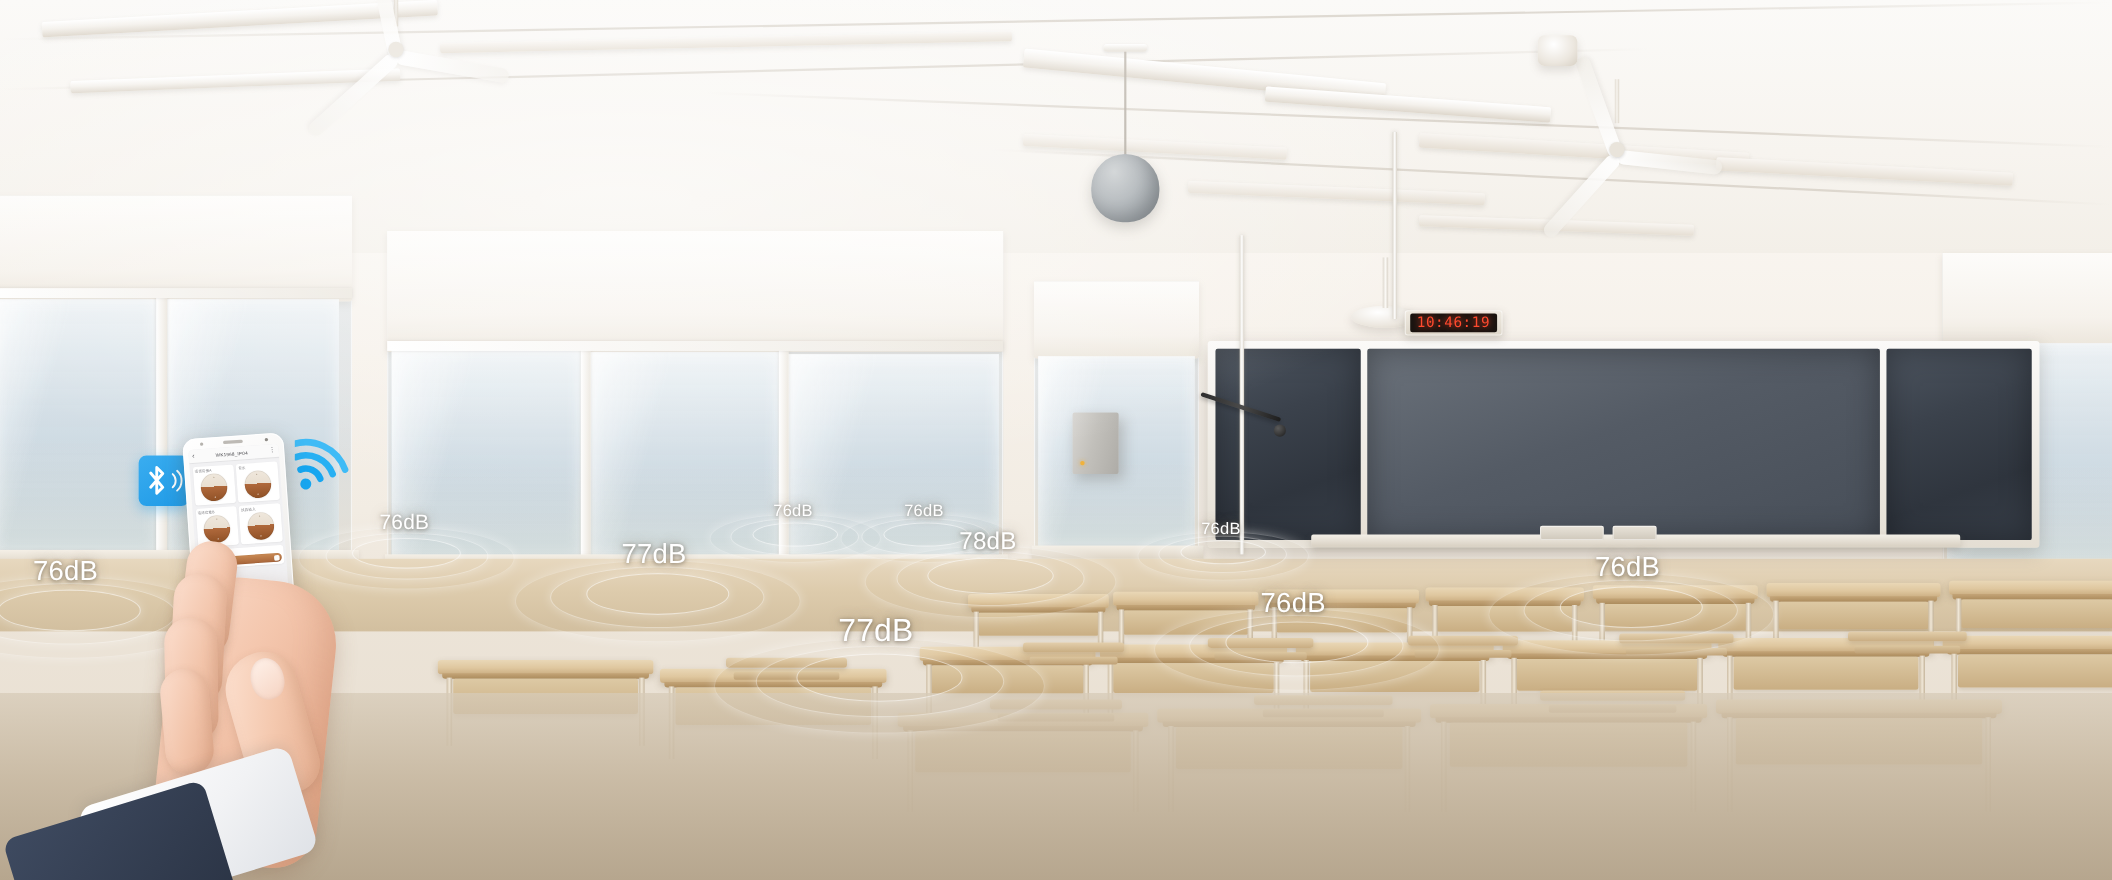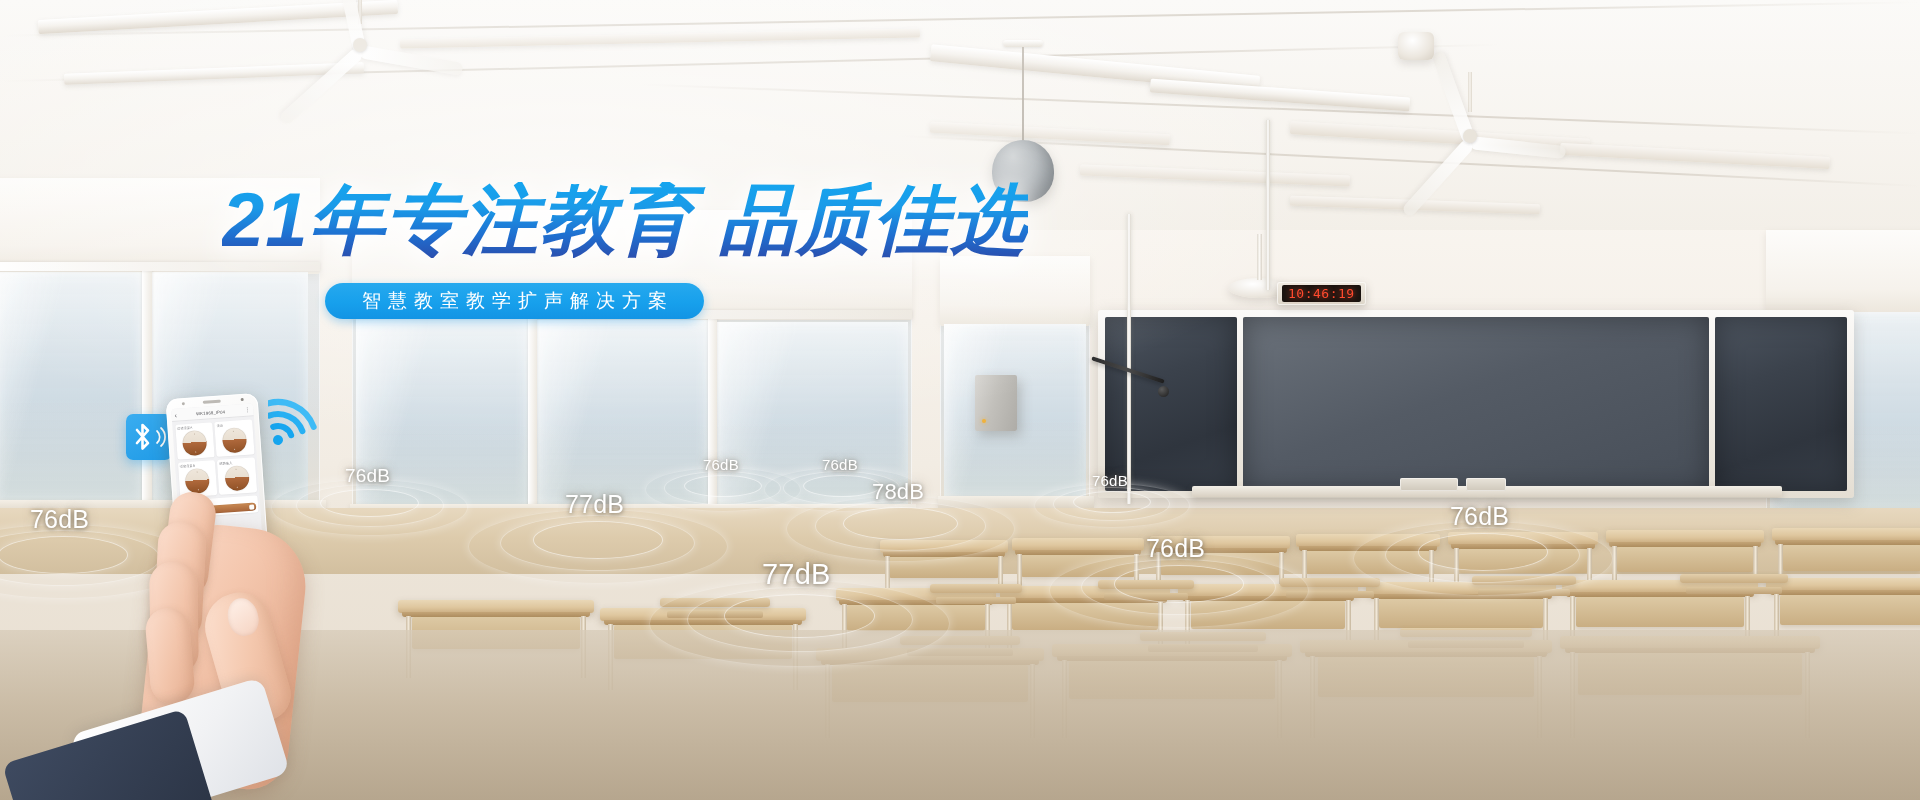--- a/index.html
+++ b/index.html
@@ -823,27 +823,21 @@
       <div class="ripple r3" style="left: 1048.5px; top: 552.75px; width: 260px; height: 75px;"></div>
       <div class="dbmark" style="left: 1146px; top: 534px; font-size: 25px;">76dB</div>
       <div class="ripple" style="left: 1417.5px; top: 533.25px; width: 130px; height: 37.5px;"></div>
       <div class="ripple r2" style="left: 1385px; top: 527px; width: 195px; height: 56.25px;"></div>
       <div class="ripple r3" style="left: 1352.5px; top: 520.75px; width: 260px; height: 75px;"></div>
       <div class="dbmark" style="left: 1450px; top: 502px; font-size: 25px;">76dB</div>
     </div>
 
   <div class="hero">
 
-    <div class="headline">
-      <span>21年专注教育</span><span class="gap"></span><span>品质佳选</span>
-    </div>
-
-    <div class="pill">
-      <span class="pill-text">智慧教室教学扩声解决方案</span>
-    </div>
+
 
   </div>
 
   <div class="handphone">
 
     <div class="btbadge">
       <svg width="22" height="30" viewBox="0 0 22 30" aria-hidden="true">
         <path d="M5 8 L16 21 L10.5 26.5 L10.5 3 L16 8.5 L5 21" fill="none" stroke="#ffffff" stroke-width="2.6" stroke-linecap="round" stroke-linejoin="round"></path>
       </svg>
       <svg width="12" height="22" viewBox="0 0 12 22" aria-hidden="true">

